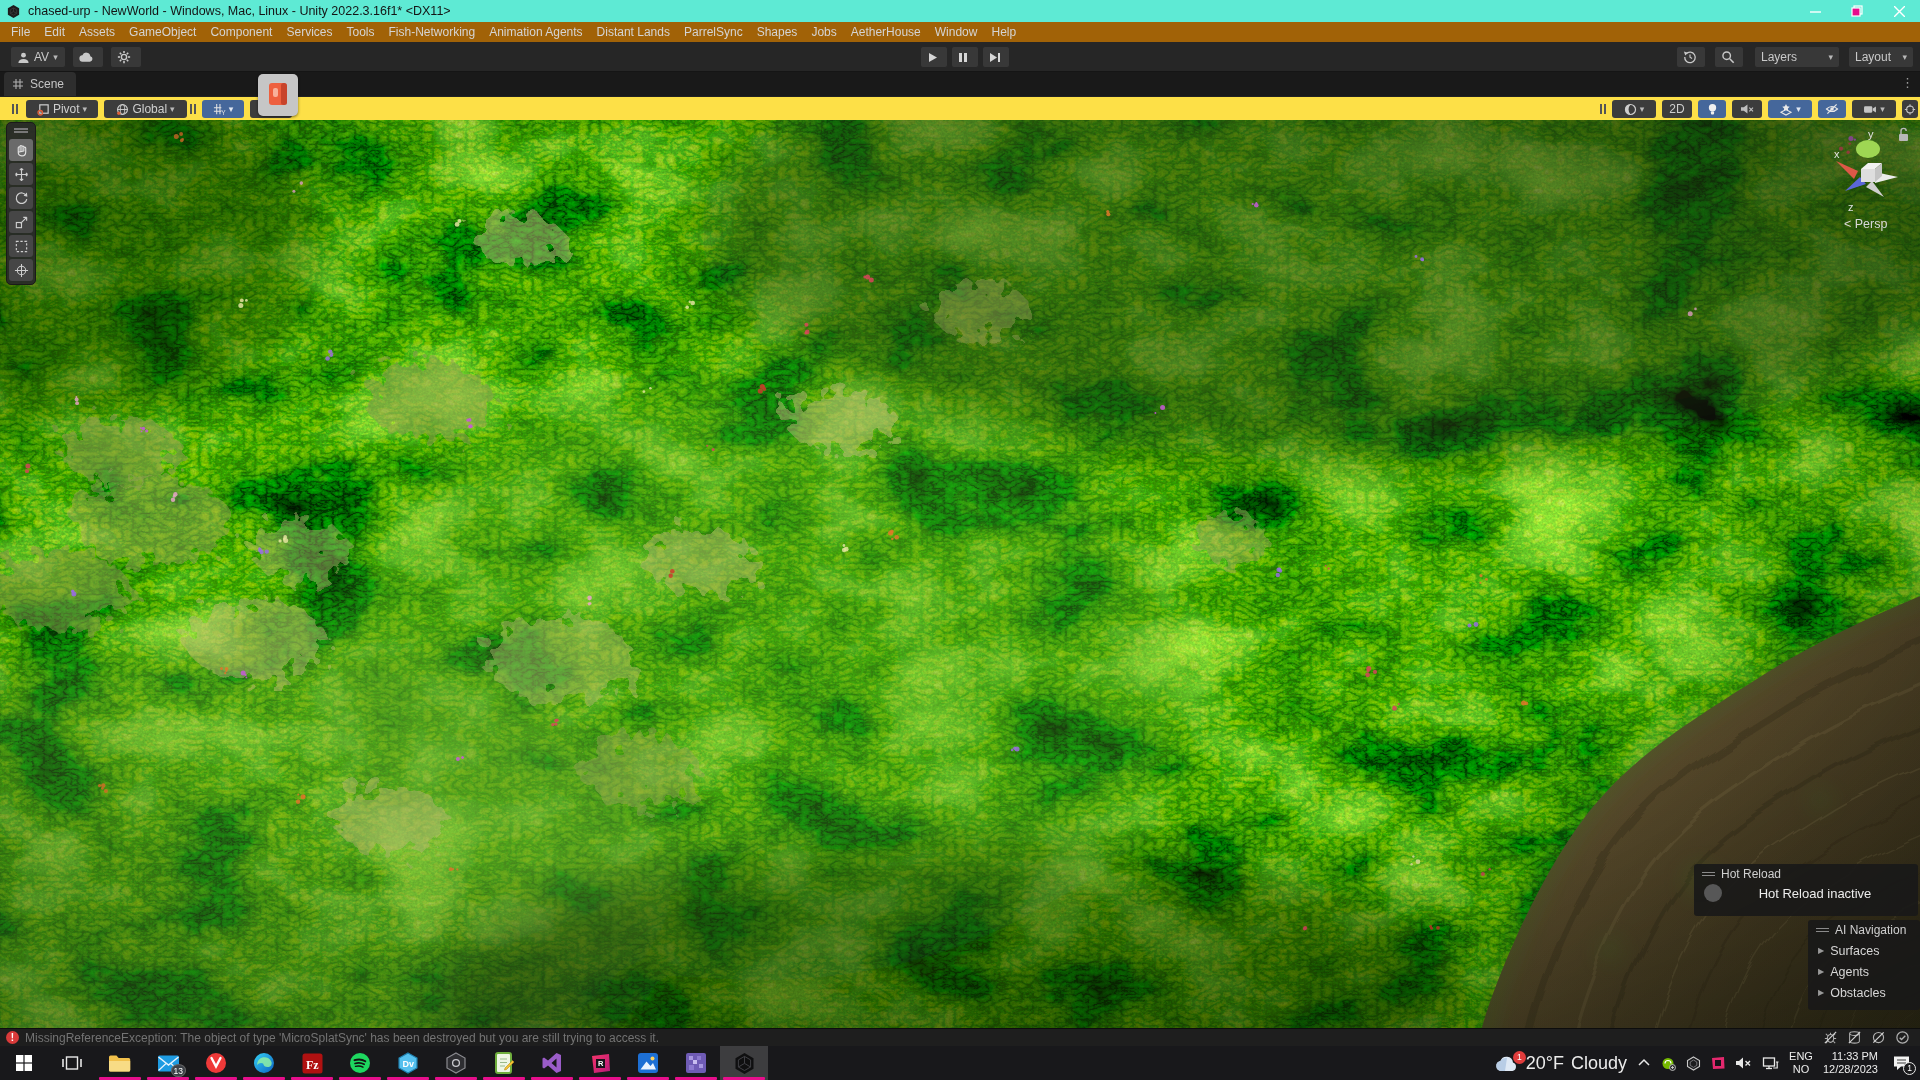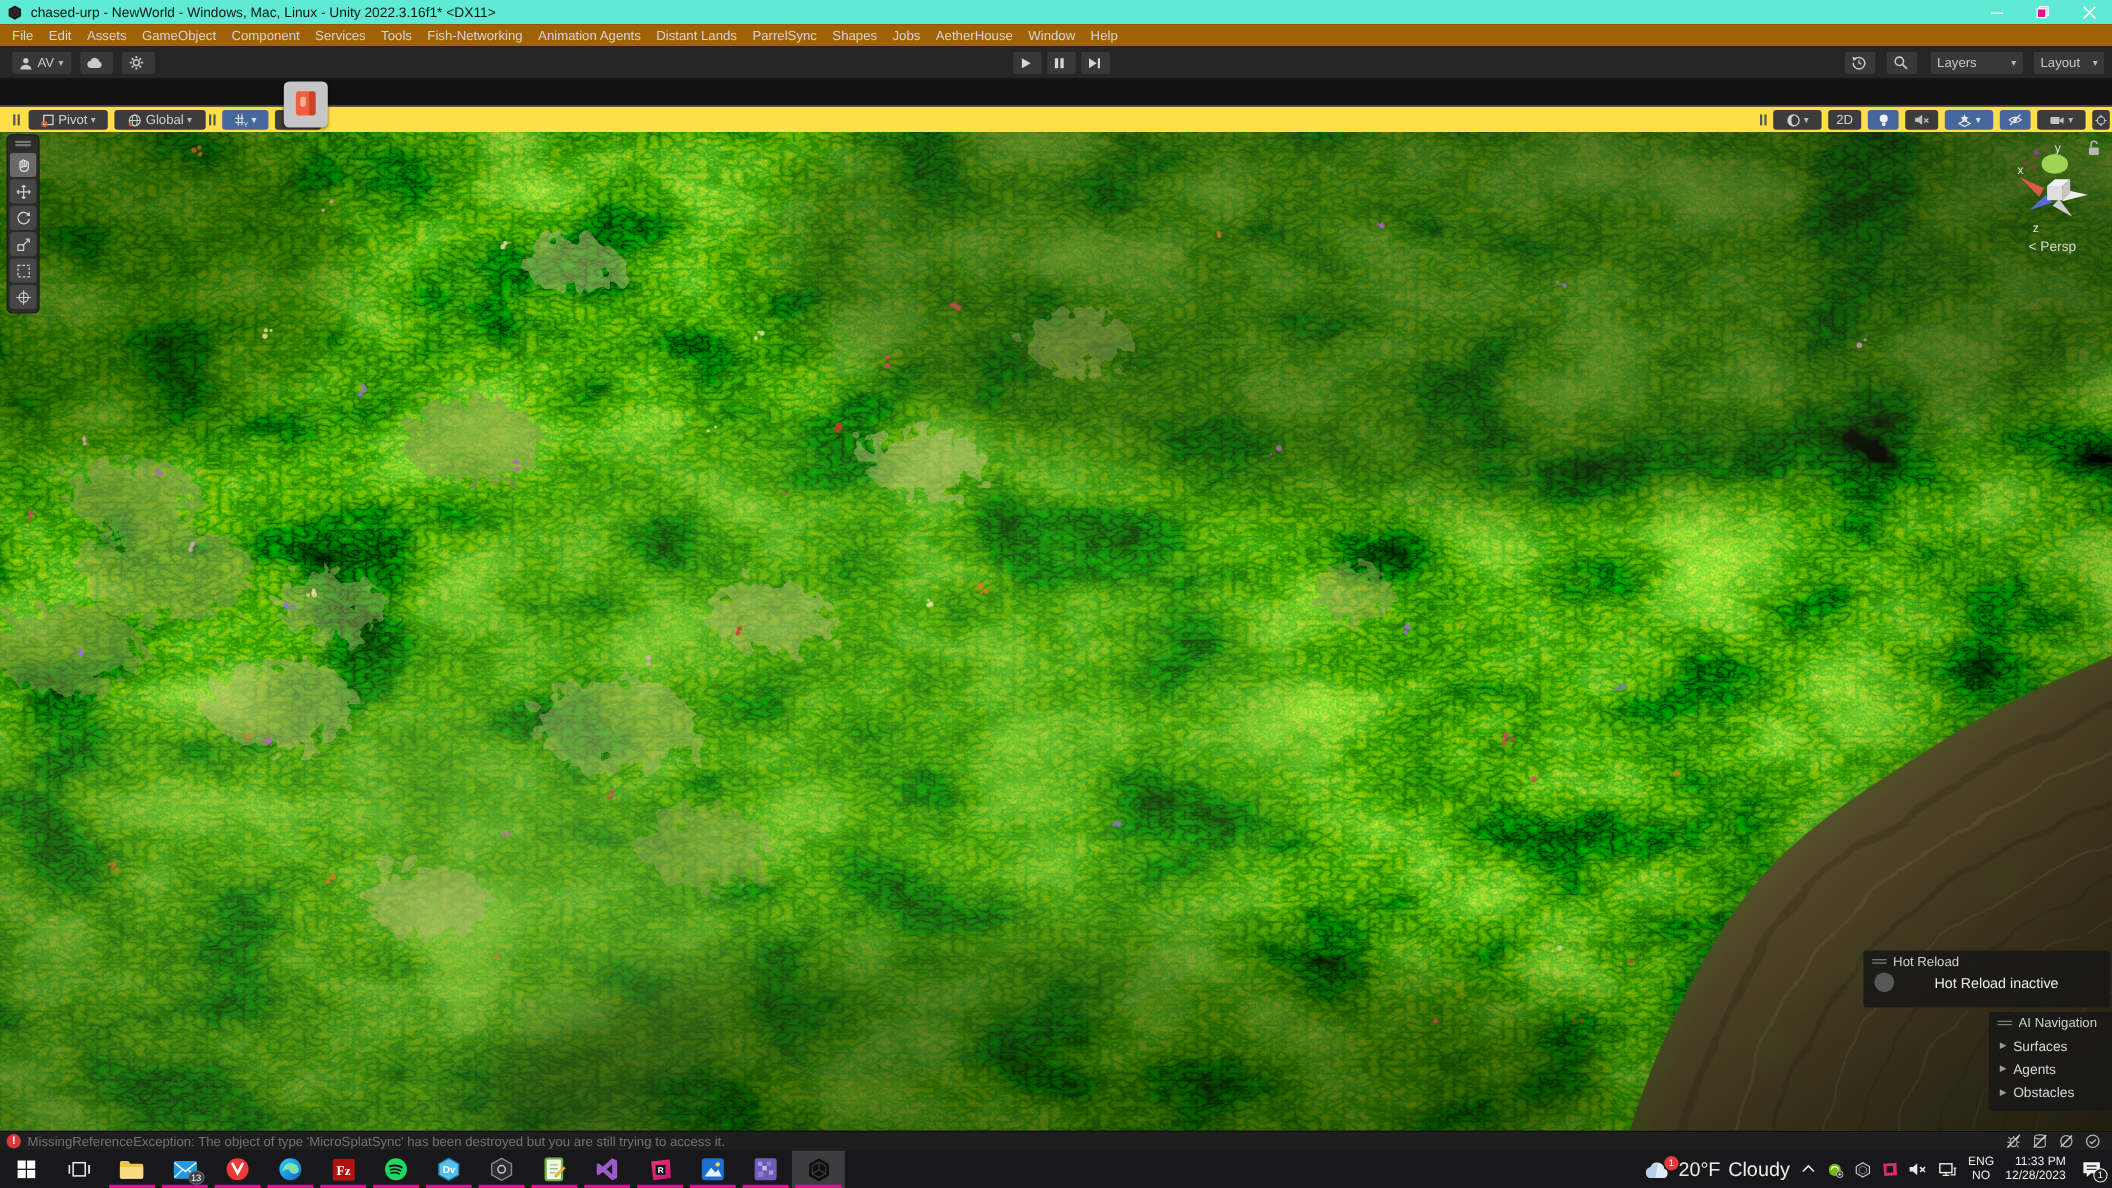--- a/index.html
+++ b/index.html
@@ -200,20 +200,29 @@
     <div class="tbtn" style="left:1754px;width:86px;justify-content:space-between">
       <span>Layers</span>
       <span class="caret">▾</span>
     </div>
     <div class="tbtn" style="left:1848px;width:66px;justify-content:space-between">
       <span>Layout</span>
       <span class="caret">▾</span>
     </div>
   </div>
 
+  <div class="tabbar">
+    <div class="tab">
+      <svg width="12" height="12" viewBox="0 0 12 12">
+        <path d="M1 4 h10 M1 8 h10 M4 1 v10 M8 1 v10" stroke="#b0b0b0" stroke-width="1.1" fill="none"></path>
+      </svg>
+      <span>Scene</span>
+    </div>
+    <span class="tab-opts">⋮</span>
+  </div>
 
   <div class="scenebar">
     <div class="handle" style="left:12px"></div>
 
     <div class="sbtn" style="left:26px;width:72px">
       <svg width="13" height="13" viewBox="0 0 14 14">
         <rect x="3" y="2" width="9" height="9" fill="none" stroke="#cfcfcf" stroke-width="1.3"></rect>
           <circle cx="3.5" cy="10.5" r="2.4" fill="none" stroke="#e0603a" stroke-width="1.4"></circle>
       </svg>
       <span>Pivot</span>

